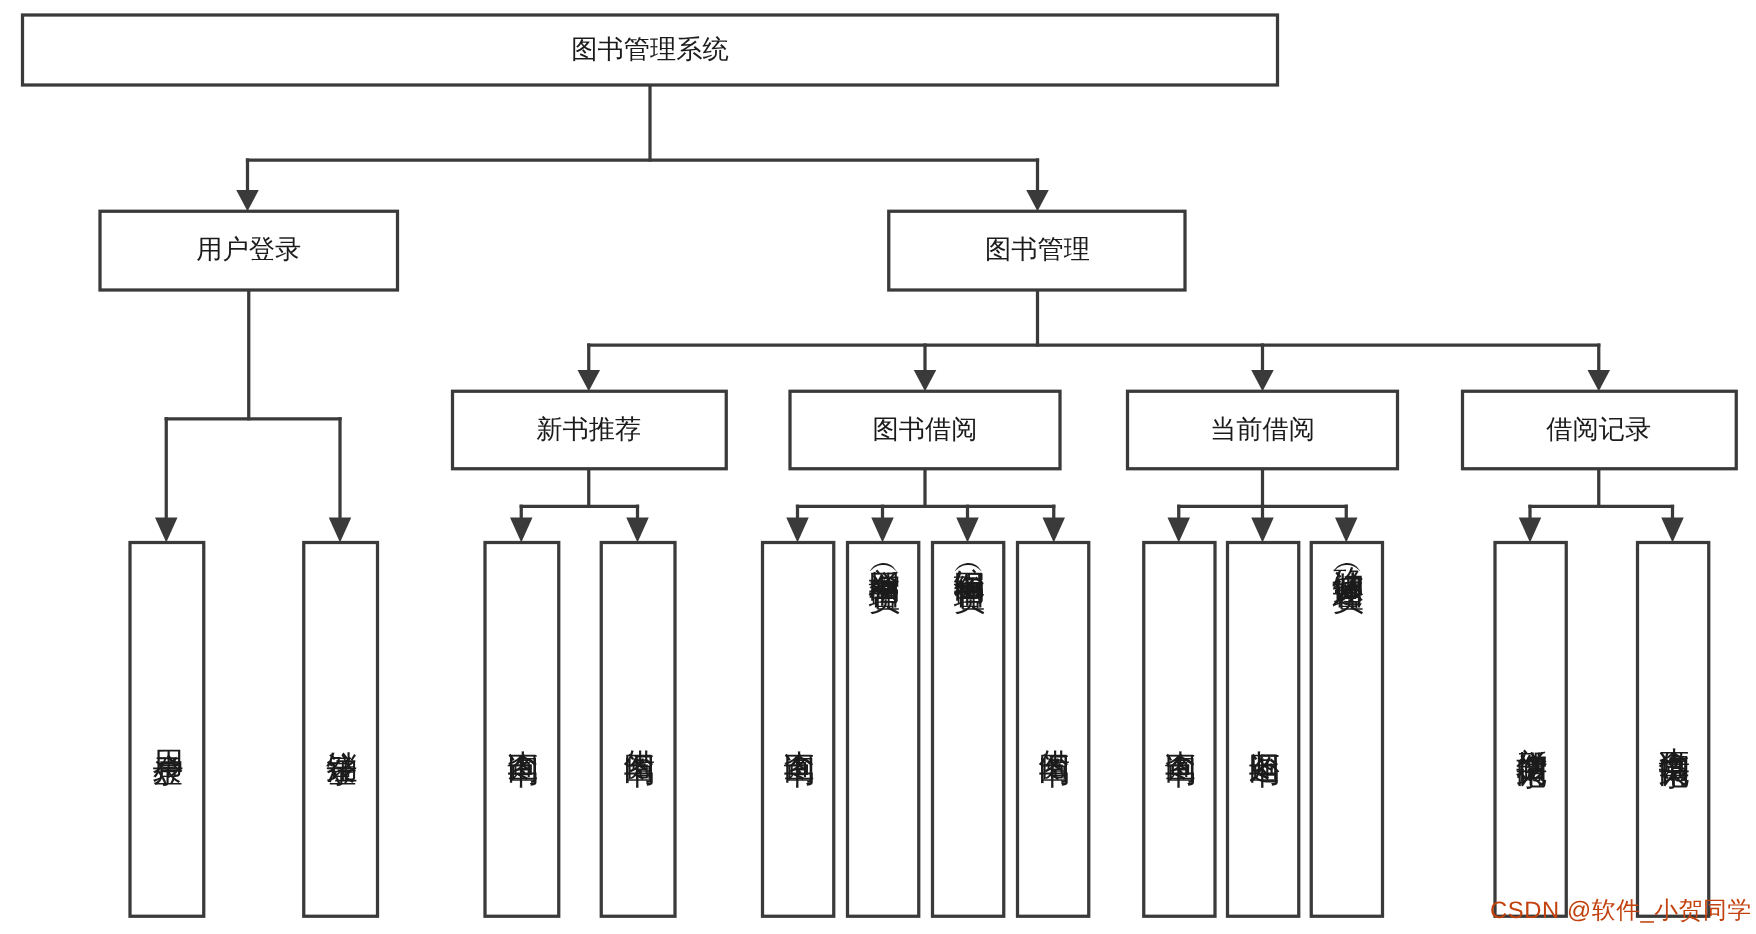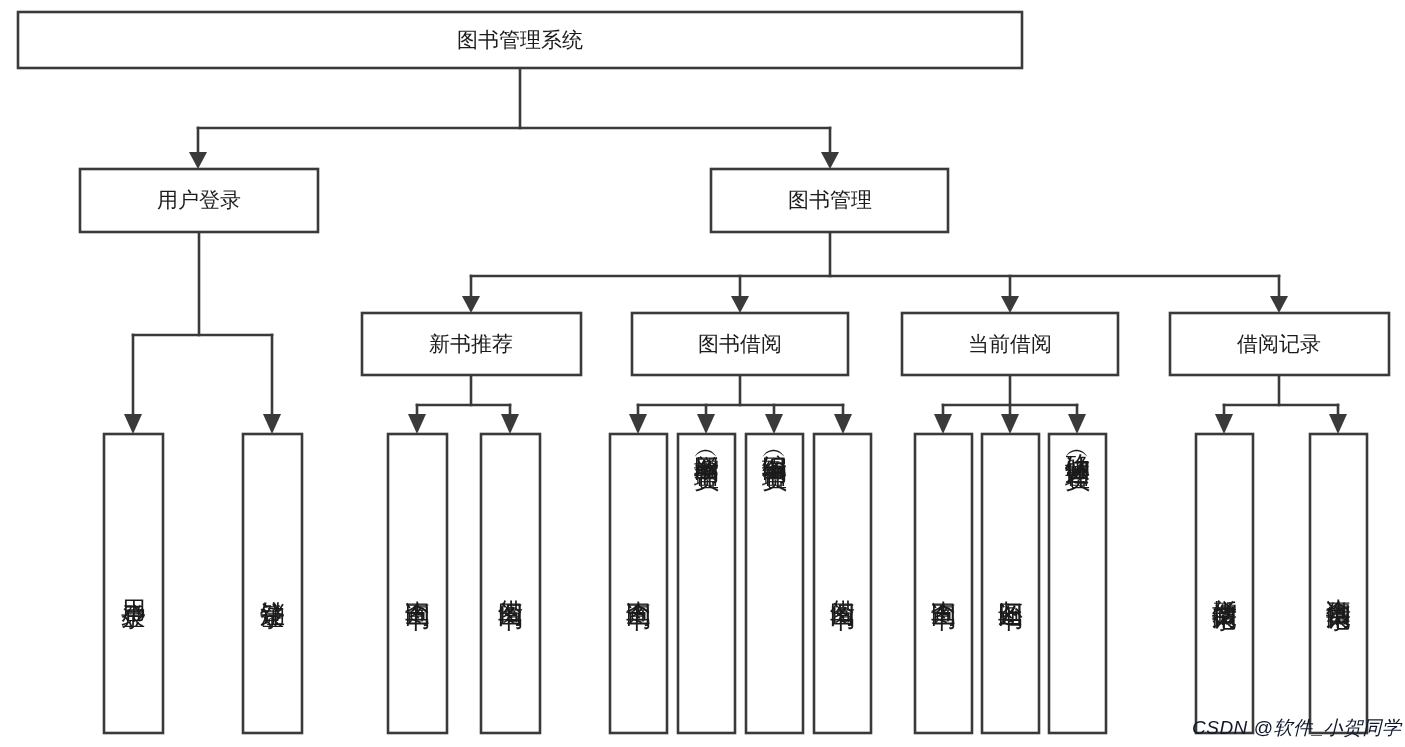--- a/index.html
+++ b/index.html
@@ -62,24 +62,23 @@
     align-items: center;
     justify-content: center;
     text-align: center;
     white-space: nowrap;
     pointer-events: none;
   }
   .watermark {
     position: absolute;
     font-family: "Liberation Sans", "DejaVu Sans", sans-serif;
     font-size: 19px;
-    color: #0f172a;
+    color: #c2410c;
     white-space: nowrap;
     letter-spacing: 0.5px;
-    font-style: italic;
   }
 </style>
 </head>
 <body>
 
 <div id="diagram-root">
 
   <svg id="tree-svg" viewBox="0 0 1405 747" xmlns="http://www.w3.org/2000/svg">
 
     <g>

